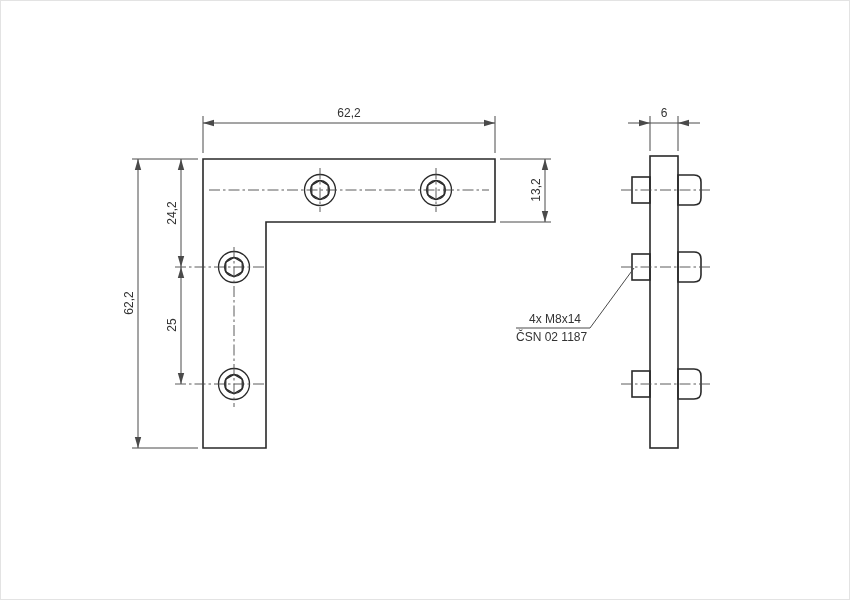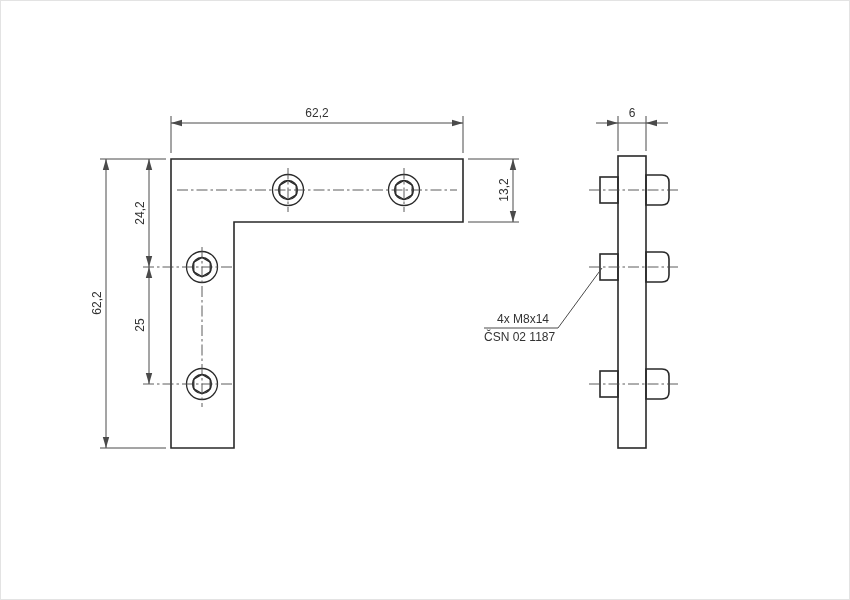--- a/index.html
+++ b/index.html
@@ -2,21 +2,21 @@
 <html style="--outline: #2a2a2a; --line: #4a4a4a; --text: #333333; --background: #ffffff;"><head>
 <meta charset="utf-8">
 <style>
   :root{
     --outline:#2a2a2a;
     --line:#4a4a4a;
     --text:#333333;
     --background:#ffffff;
   }
   html,body{margin:0;padding:0;background:var(--background);}
-  .page{width:850px;height:600px;background:var(--background);position:relative;box-sizing:border-box;border:1px solid #e3e3e3;}
+  .page{width:850px;height:600px;background:var(--background);position:relative;box-sizing:border-box;border:1px solid #e3e3e3;padding-left:32px;}
   svg{display:block;}
   .outline{stroke:var(--outline);stroke-width:1.6;fill:none;stroke-linejoin:miter;}
   .hole{stroke:var(--outline);stroke-width:1.3;fill:none;}
   .thin{stroke:var(--line);stroke-width:1;fill:none;}
   .center{stroke:var(--line);stroke-width:0.9;fill:none;stroke-dasharray:11 3 2.5 3;}
   .arrow{fill:var(--line);stroke:none;}
   .dimtext{font:12px "Liberation Sans", sans-serif;fill:var(--text);}
 </style>
 </head>
 <body>

